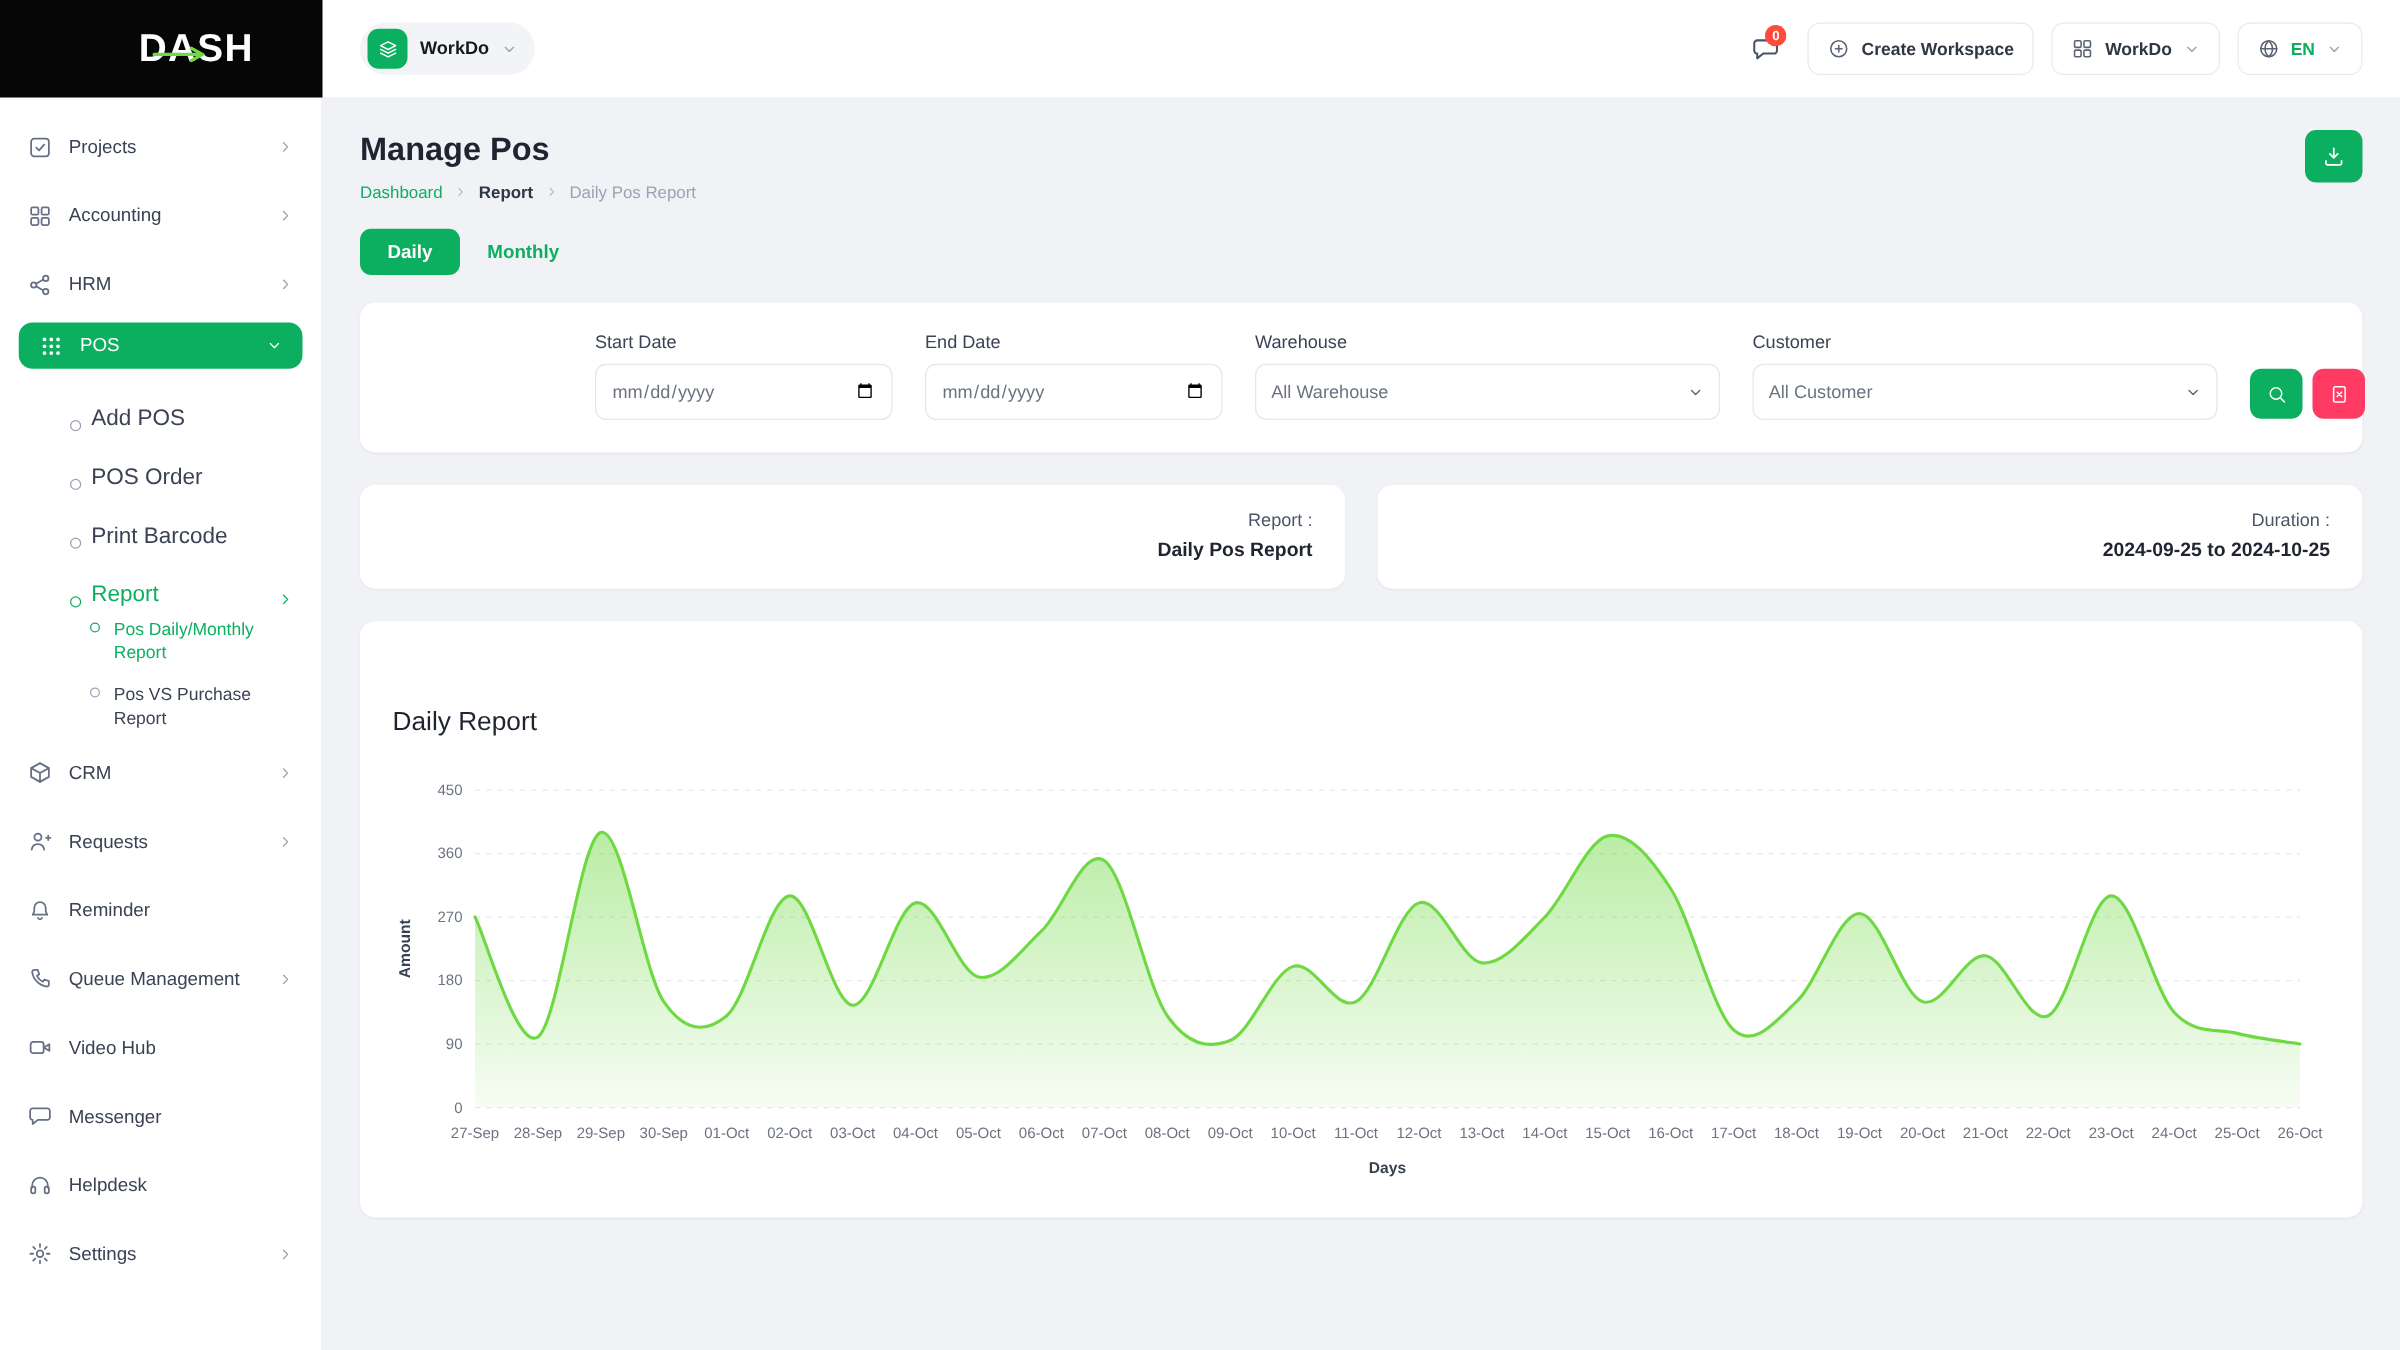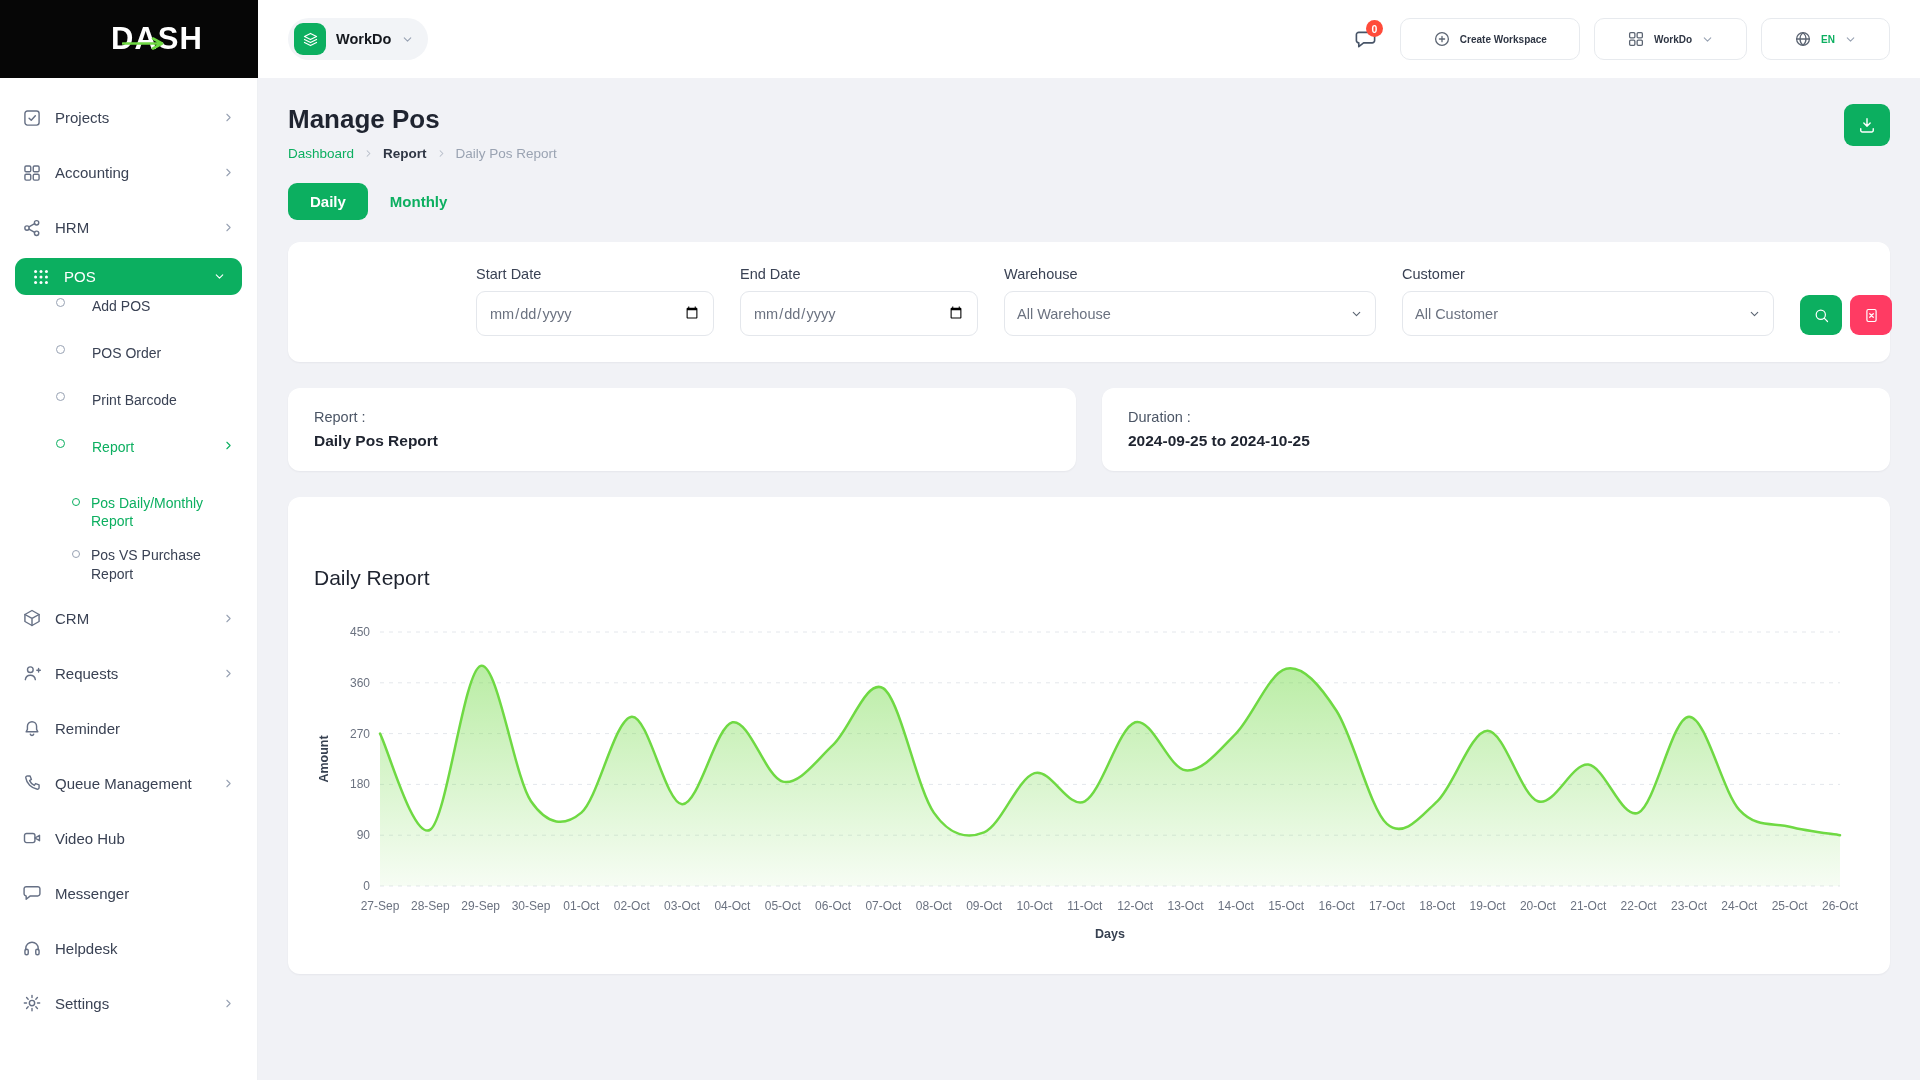--- a/index.html
+++ b/index.html
@@ -20,34 +20,34 @@
   
   .topbar { background:#fff; display:flex; align-items:center; justify-content:space-between; padding:0 30px; }
   .ws-pill { display:flex; align-items:center; gap:10px; background:#f2f4f7; border-radius:26px; padding:5px 14px 5px 6px; cursor:pointer; }
   .ws-avatar { width:32px; height:32px; border-radius:9px; background:#0caf60; color:#fff; display:flex; align-items:center; justify-content:center; }
   .ws-avatar .sicn { width:17px; height:17px; }
   .ws-name { font-size:14.5px; font-weight:700; color:#15181e; }
   .tb-right { display:flex; align-items:center; gap:14px; }
   .chat-btn { position:relative; width:40px; height:40px; border:none; background:transparent; color:#475467; display:flex; align-items:center; justify-content:center; cursor:pointer; }
   .chat-btn .icn { width:23px; height:23px; }
   .badge { position:absolute; top:1px; right:3px; min-width:17px; height:17px; border-radius:9px; background:#ff4b3a; color:#fff; font-size:10.5px; font-weight:700; display:flex; align-items:center; justify-content:center; padding:0 4px; }
-  .tb-pill { display:flex; align-items:center; gap:9px; height:42px; padding:0 32px; background:#fff; border:1px solid #e7eaee; border-radius:10px; font-size:10px; font-weight:600; color:#2f3644; cursor:pointer; }
+  .tb-pill { display:flex; align-items:center; gap:9px; height:42px; padding:0 15px; background:#fff; border:1px solid #e7eaee; border-radius:10px; font-size:14px; font-weight:600; color:#2f3644; cursor:pointer; }
   .tb-pill .sicn { color:#5b6472; }
   .lang { color:#0caf60; font-weight:700; }
   .chev-sm { width:13px; height:13px; color:#98a2b3; }
   .chev-sm svg { width:100%; height:100%; stroke:currentColor; fill:none; stroke-width:2; stroke-linecap:round; stroke-linejoin:round; }
 
   
   .sidebar { background:#fff; border-right:1px solid #eef0f3; padding-top:12px; overflow:hidden; }
   .nav-item { display:flex; align-items:center; gap:13px; height:55px; padding:0 22px; font-size:15px; font-weight:500; color:#3a4254; cursor:pointer; }
   .nav-item .icn { color:#667085; flex:none; }
   .nav-item .chev-sm { margin-left:auto; }
   .nav-item.active { background:#0caf60; color:#fff; border-radius:11px; margin:3px 15px; height:37px; padding:0 16px; }
   .nav-item.active .icn, .nav-item.active .chev-sm { color:#fff; }
-  .sub-item { display:flex; align-items:flex-start; gap:27px; min-height:47px; padding:0 22px 0 56px; font-size:14px; color:#3a4254; cursor:pointer; }
+  .sub-item { display:flex; align-items:flex-end; gap:8px; min-height:47px; padding:0 22px 0 56px; font-size:18px; color:#3a4254; cursor:pointer; }
   .sub-item .chev-sm { margin-left:auto; }
   .sub-item.green { color:#0caf60; }
   .sub-item.green .chev-sm { color:#0caf60; }
   .dot { width:9px; height:9px; border:1.6px solid #98a2b3; border-radius:50%; flex:none; }
   .sub-item.green .dot, .subsub.green .dot { border-color:#0caf60; }
   .subsub { display:flex; align-items:flex-start; gap:11px; padding:8px 16px 8px 72px; font-size:14px; line-height:1.3; color:#3a4254; cursor:pointer; }
   .subsub .dot { margin-top:4px; width:8px; height:8px; }
   .subsub.green { color:#0caf60; }
   .subsub .lbl { max-width:124px; }
 
@@ -79,21 +79,21 @@
   .w-sel { width:372px; }
   .select-wrap { position:relative; }
   .select-wrap select { width:100%; appearance:none; -webkit-appearance:none; padding-right:18px; }
   .select-wrap .chev-sm { position:absolute; right:13px; top:50%; transform:translateY(-50%); pointer-events:none; color:#5b6472; }
   .filter-actions { margin-left:auto; display:flex; gap:8px; align-items:flex-end; padding-bottom:1px; }
   .btn-search { width:42px; height:40px; background:#0caf60; }
   .btn-reset { width:42px; height:40px; background:#ff3b63; }
   .filter-actions .sicn { width:17px; height:17px; }
 
   .info-row { display:flex; gap:26px; margin-top:26px; }
-  .info-card { flex:1; padding:21px 26px; }
+  .info-card { flex:1; padding:21px 26px;text-align:right; }
   .info-label { font-size:14.5px; color:#4b5565; }
   .info-value { font-size:15.5px; font-weight:700; color:#1f2430; margin-top:7px; }
 
   .chart-card { margin-top:26px; padding:26px; }
   .chart-title { font-size:21px; font-weight:400; color:#1f2430;margin-top:43px; }
   .chart-wrap { margin-top:26px; }
   #daily-chart text { font-family:"Liberation Sans", sans-serif; }
 </style>
 </head>
 <body>

